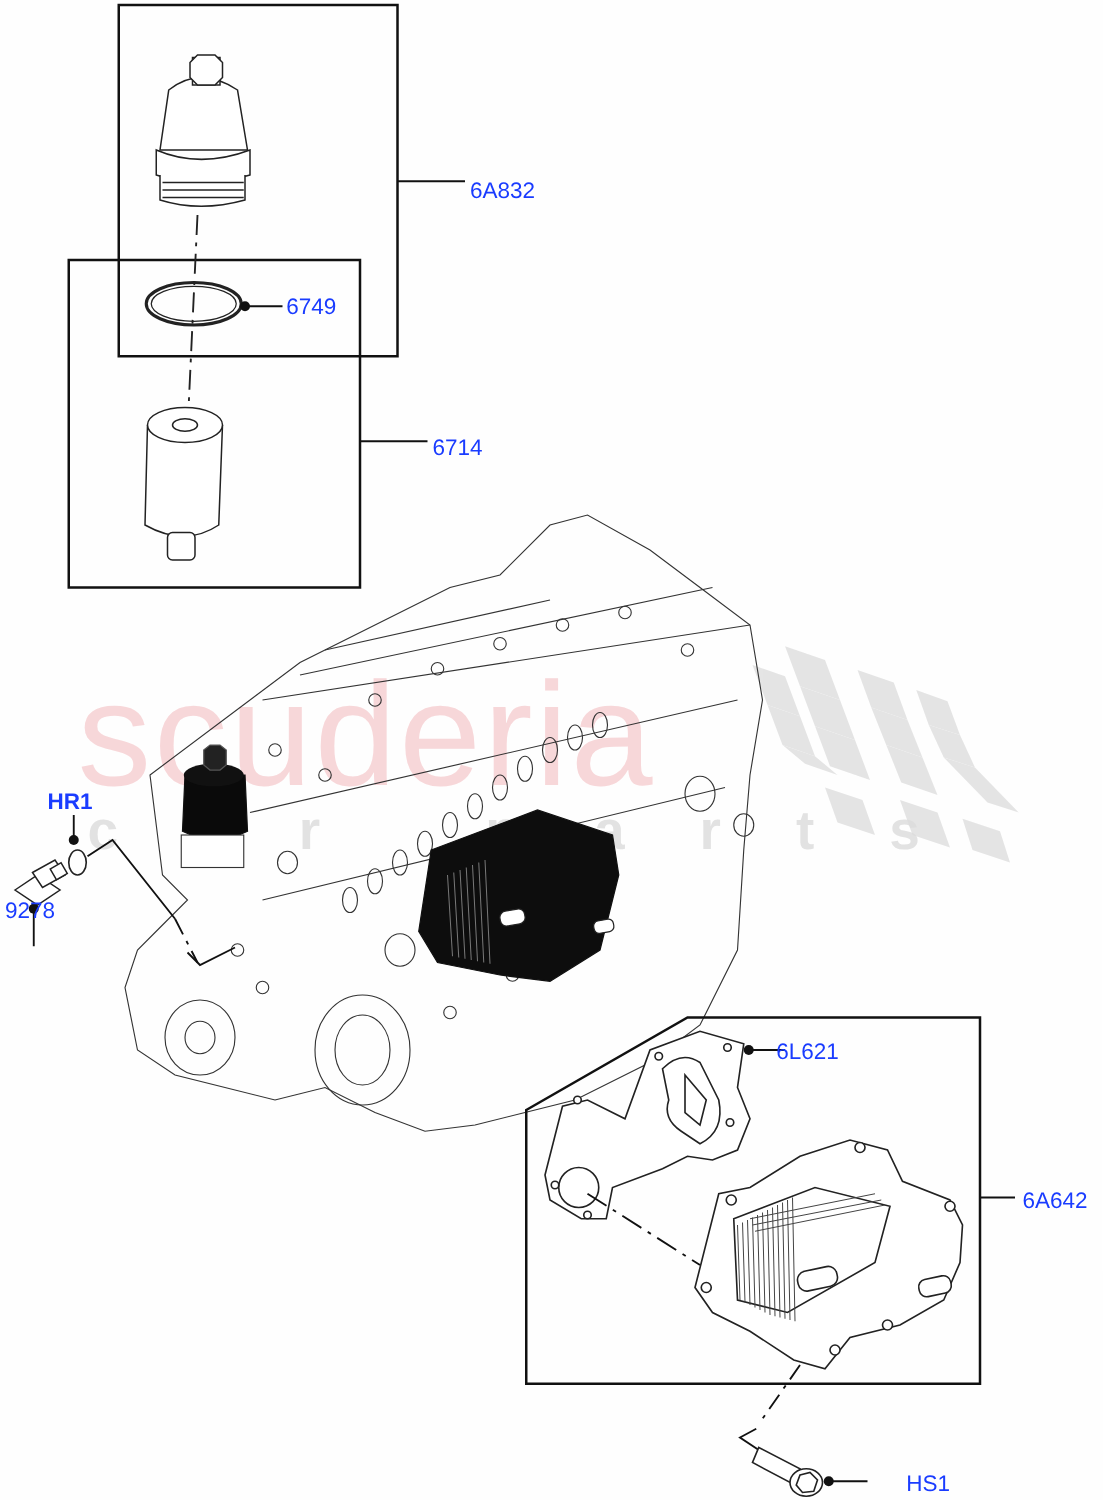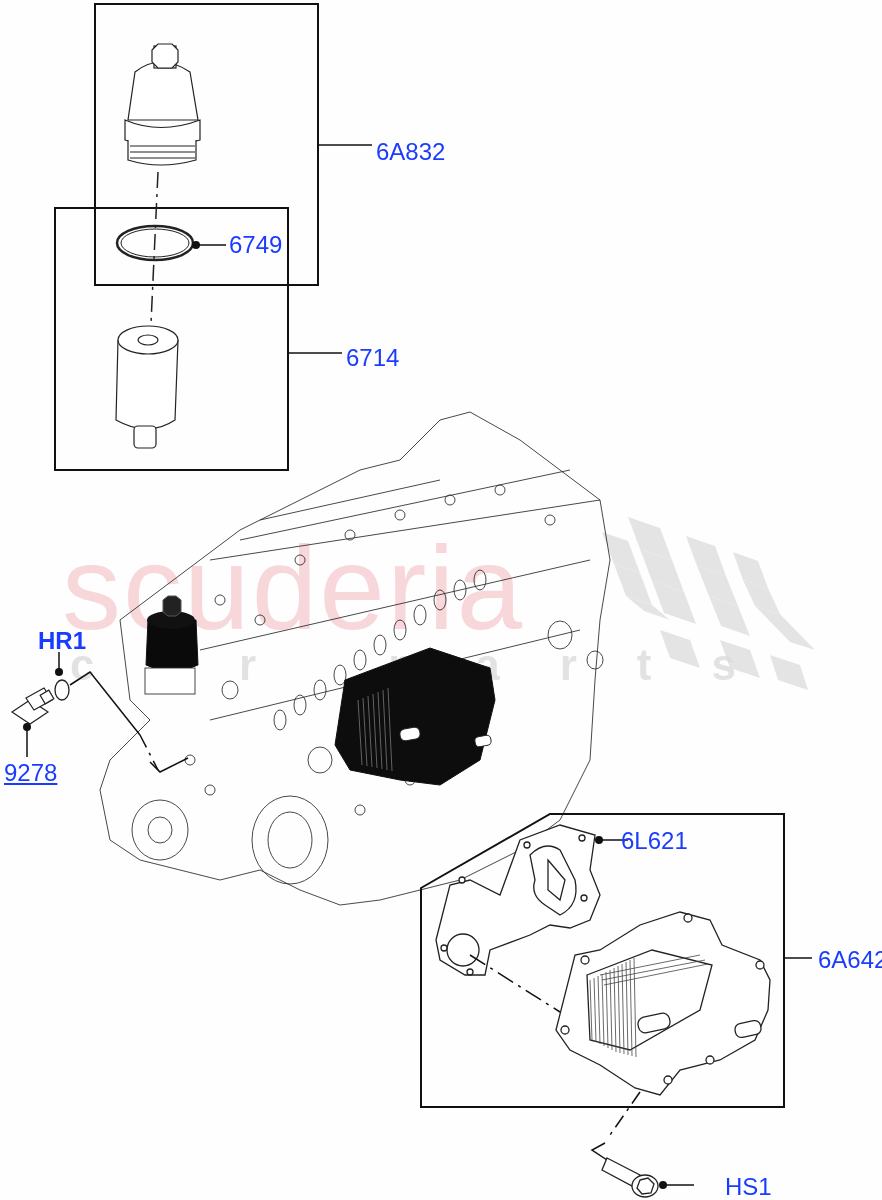--- a/index.html
+++ b/index.html
@@ -1,18 +1,18 @@
 <!DOCTYPE html>
 <html><head>
 <meta charset="utf-8">
 <style>
   html, body { margin:0; padding:0; background:#ffffff; }
   .canvas { position:relative; width:882px; height:1200px; overflow:hidden; background:#fefefe; font-family:"Liberation Sans", sans-serif; }
   svg.art { position:absolute; left:0; top:0; }
-  .callout { position:absolute; color:#1a3cff; font-size:24px; line-height:18px; white-space:nowrap; font-family:"Liberation Sans", sans-serif; cursor:pointer; }
+  .callout { position:absolute; color:#1a3cff; font-size:18px; line-height:18px; white-space:nowrap; font-family:"Liberation Sans", sans-serif; cursor:pointer; }
   .wm-main { position:absolute; left:62px; top:520px; font-size:118px; font-weight:normal; color:#f3b8bc; opacity:0.55; letter-spacing:2px; font-family:"Liberation Sans", sans-serif; white-space:nowrap;text-align:right; }
   .wm-sub { position:absolute; left:70px; top:640px; font-size:44px; font-weight:bold; color:#d0d0d0; opacity:0.6; letter-spacing:60px; font-family:"Liberation Sans", sans-serif; white-space:nowrap; }
 </style>
 </head>
 <body>
 
 <div class="canvas">
 
   <div class="wm-main">scuderia</div>
   <div class="wm-sub">car parts</div>
@@ -205,18 +205,18 @@
       <polygon points="640,1180 648,1178 654,1184 651,1193 642,1194 637,1188"></polygon>
     </g>
     <circle cx="663" cy="1185" r="4" fill="#111"></circle>
     <line x1="663" y1="1185" x2="694" y2="1185" stroke="#111" stroke-width="1.5"></line>
   </svg>
 
   <span class="callout" style="left:376px; top:143px;">6A832</span>
   <span class="callout" style="left:229px; top:236px;">6749</span>
   <span class="callout" style="left:346px; top:349px;">6714</span>
   <span class="callout" style="left:38px; top:632px;font-weight:bold;">HR1</span>
-  <span class="callout" style="left:4px; top:764px;text-decoration:underline;">9278</span>
+  <span class="callout" style="left:4px; top:719px;">9278</span>
   <span class="callout" style="left:621px; top:832px;">6L621</span>
   <span class="callout" style="left:818px; top:951px;">6A642</span>
   <span class="callout" style="left:725px; top:1178px;">HS1</span>
 
 </div>
 
 </body></html>

